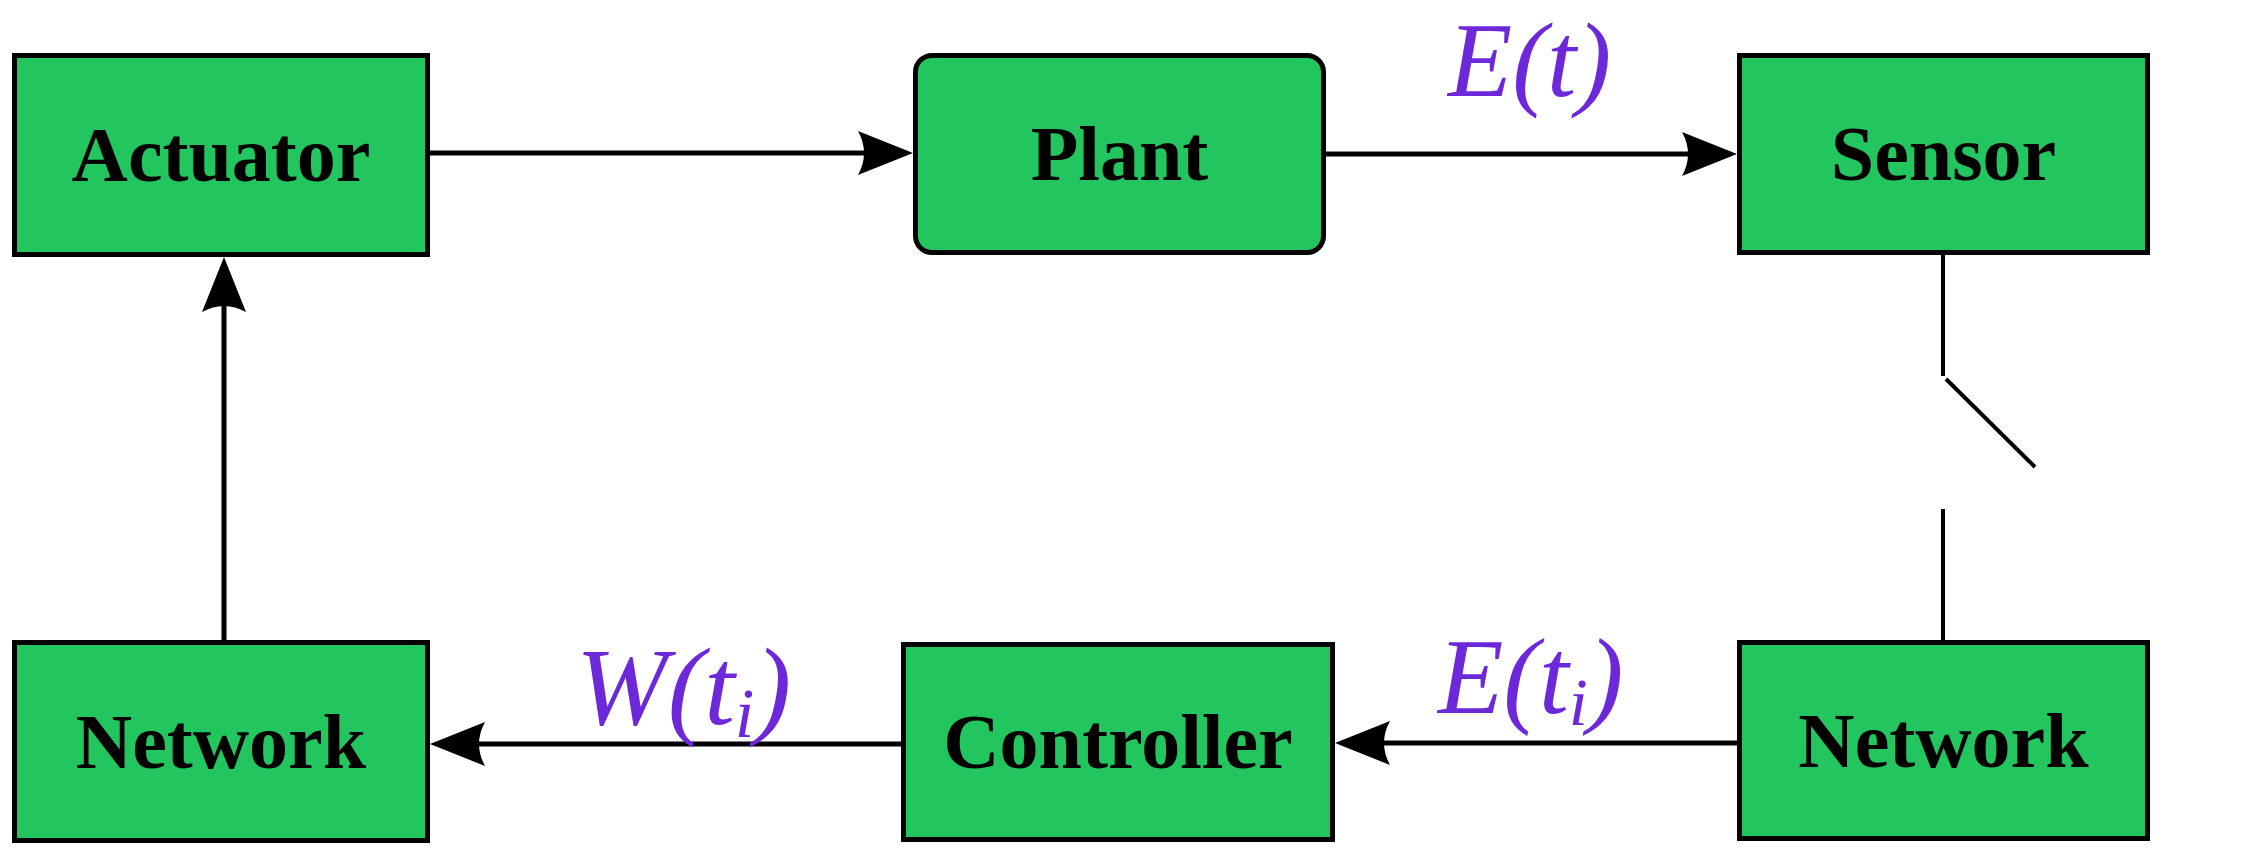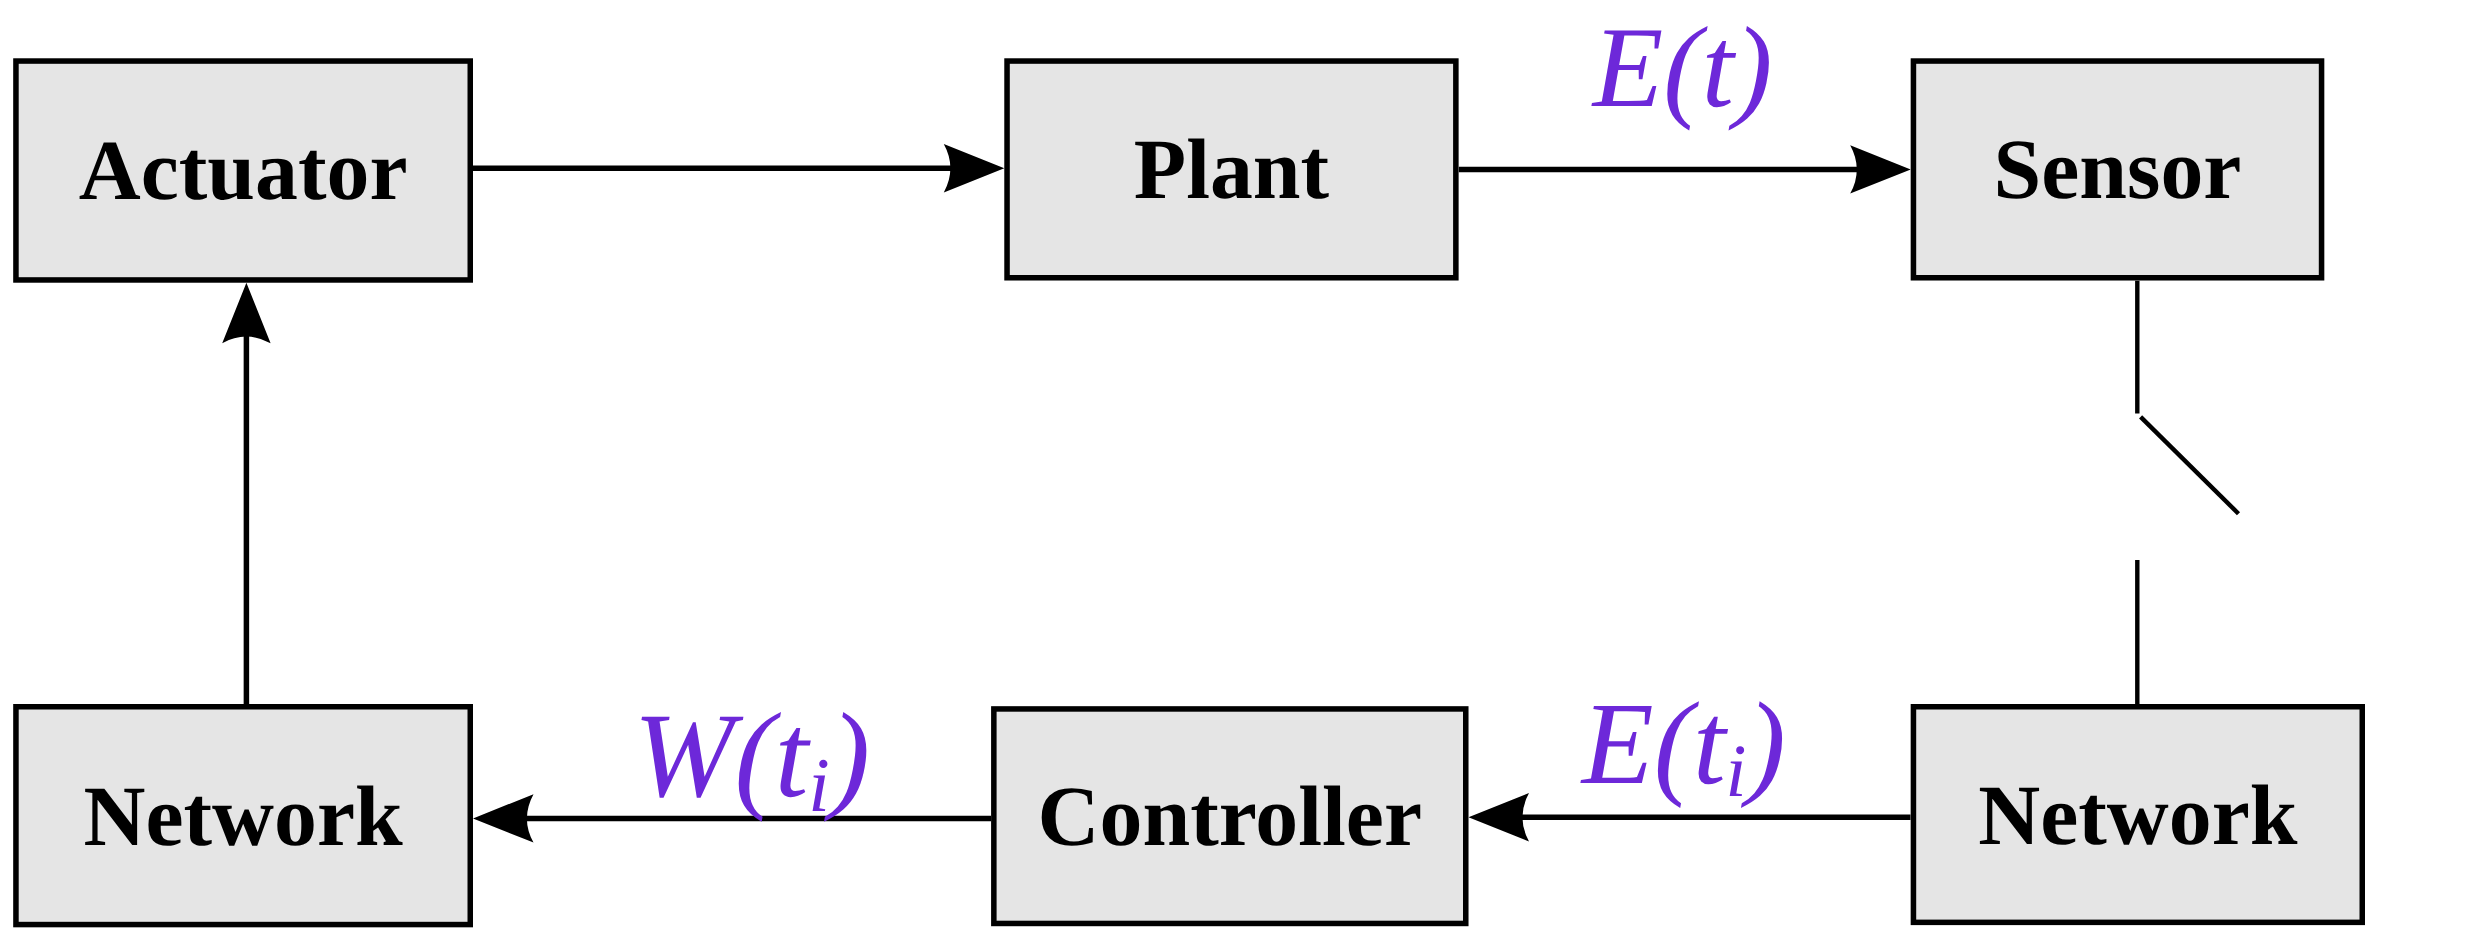--- a/index.html
+++ b/index.html
@@ -18,35 +18,35 @@
   #connector-layer {
     position: absolute;
     left: 0; top: 0;
     width: 2252px;
     height: 860px;
   }
   .box {
     position: absolute;
     box-sizing: border-box;
     border: 5px solid #000000;
-    background: #e5e5e5;
+    background: #22c55e;
     display: flex;
     align-items: center;
     justify-content: center;
   }
   .box-label {
     font-weight: bold;
     font-size: 78px;
     color: #000000;
     letter-spacing: 0px;
     white-space: nowrap;
   }
   #box-actuator      { left: 12px;   top: 53px;  width: 418px; height: 204px; }
-  #box-plant         { left: 913px;  top: 53px;  width: 413px; height: 202px; }
-  #box-sensor        { left: 1737px; top: 53px;  width: 376px; height: 202px; text-align: right; }
+  #box-plant         { left: 913px;  top: 53px;  width: 413px; height: 202px; border-radius: 19px; }
+  #box-sensor        { left: 1737px; top: 53px;  width: 413px; height: 202px; text-align: right; }
   #box-network-left  { left: 12px;   top: 640px; width: 418px; height: 203px; }
   #box-controller    { left: 901px;  top: 642px; width: 434px; height: 200px; }
   #box-network-right { left: 1737px; top: 640px; width: 413px; height: 201px; }
 
   .math-label {
     position: absolute;
     font-style: italic;
     color: #6d28d9;
     line-height: 1;
     white-space: nowrap;

